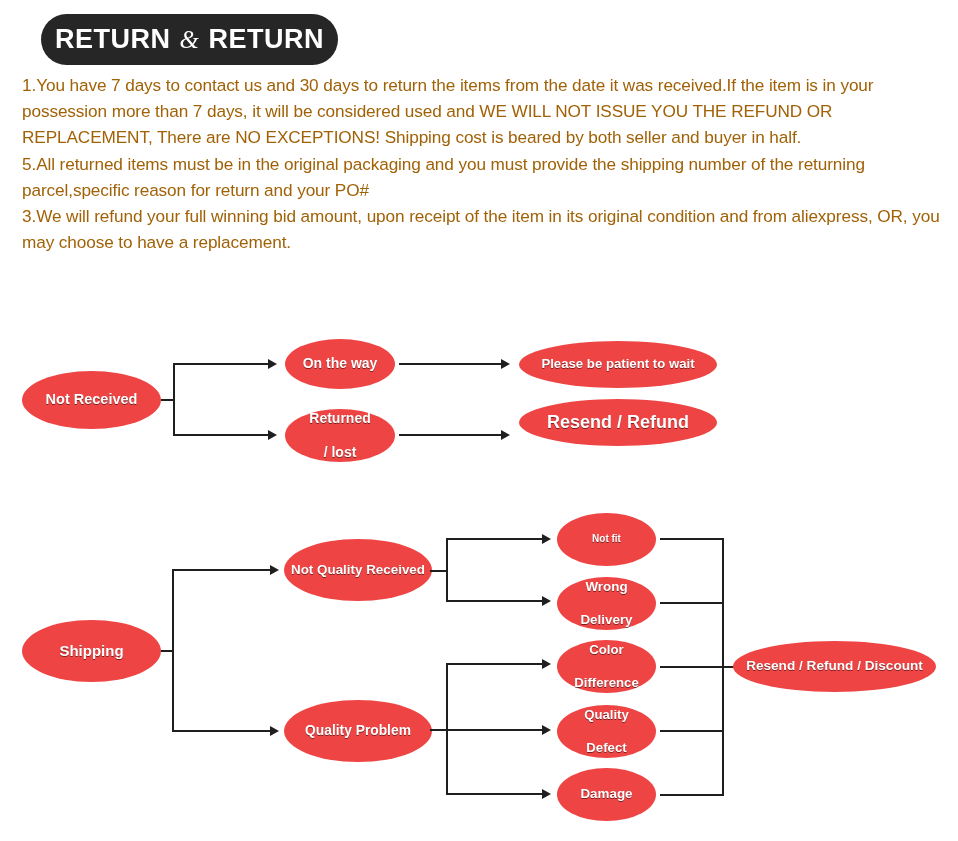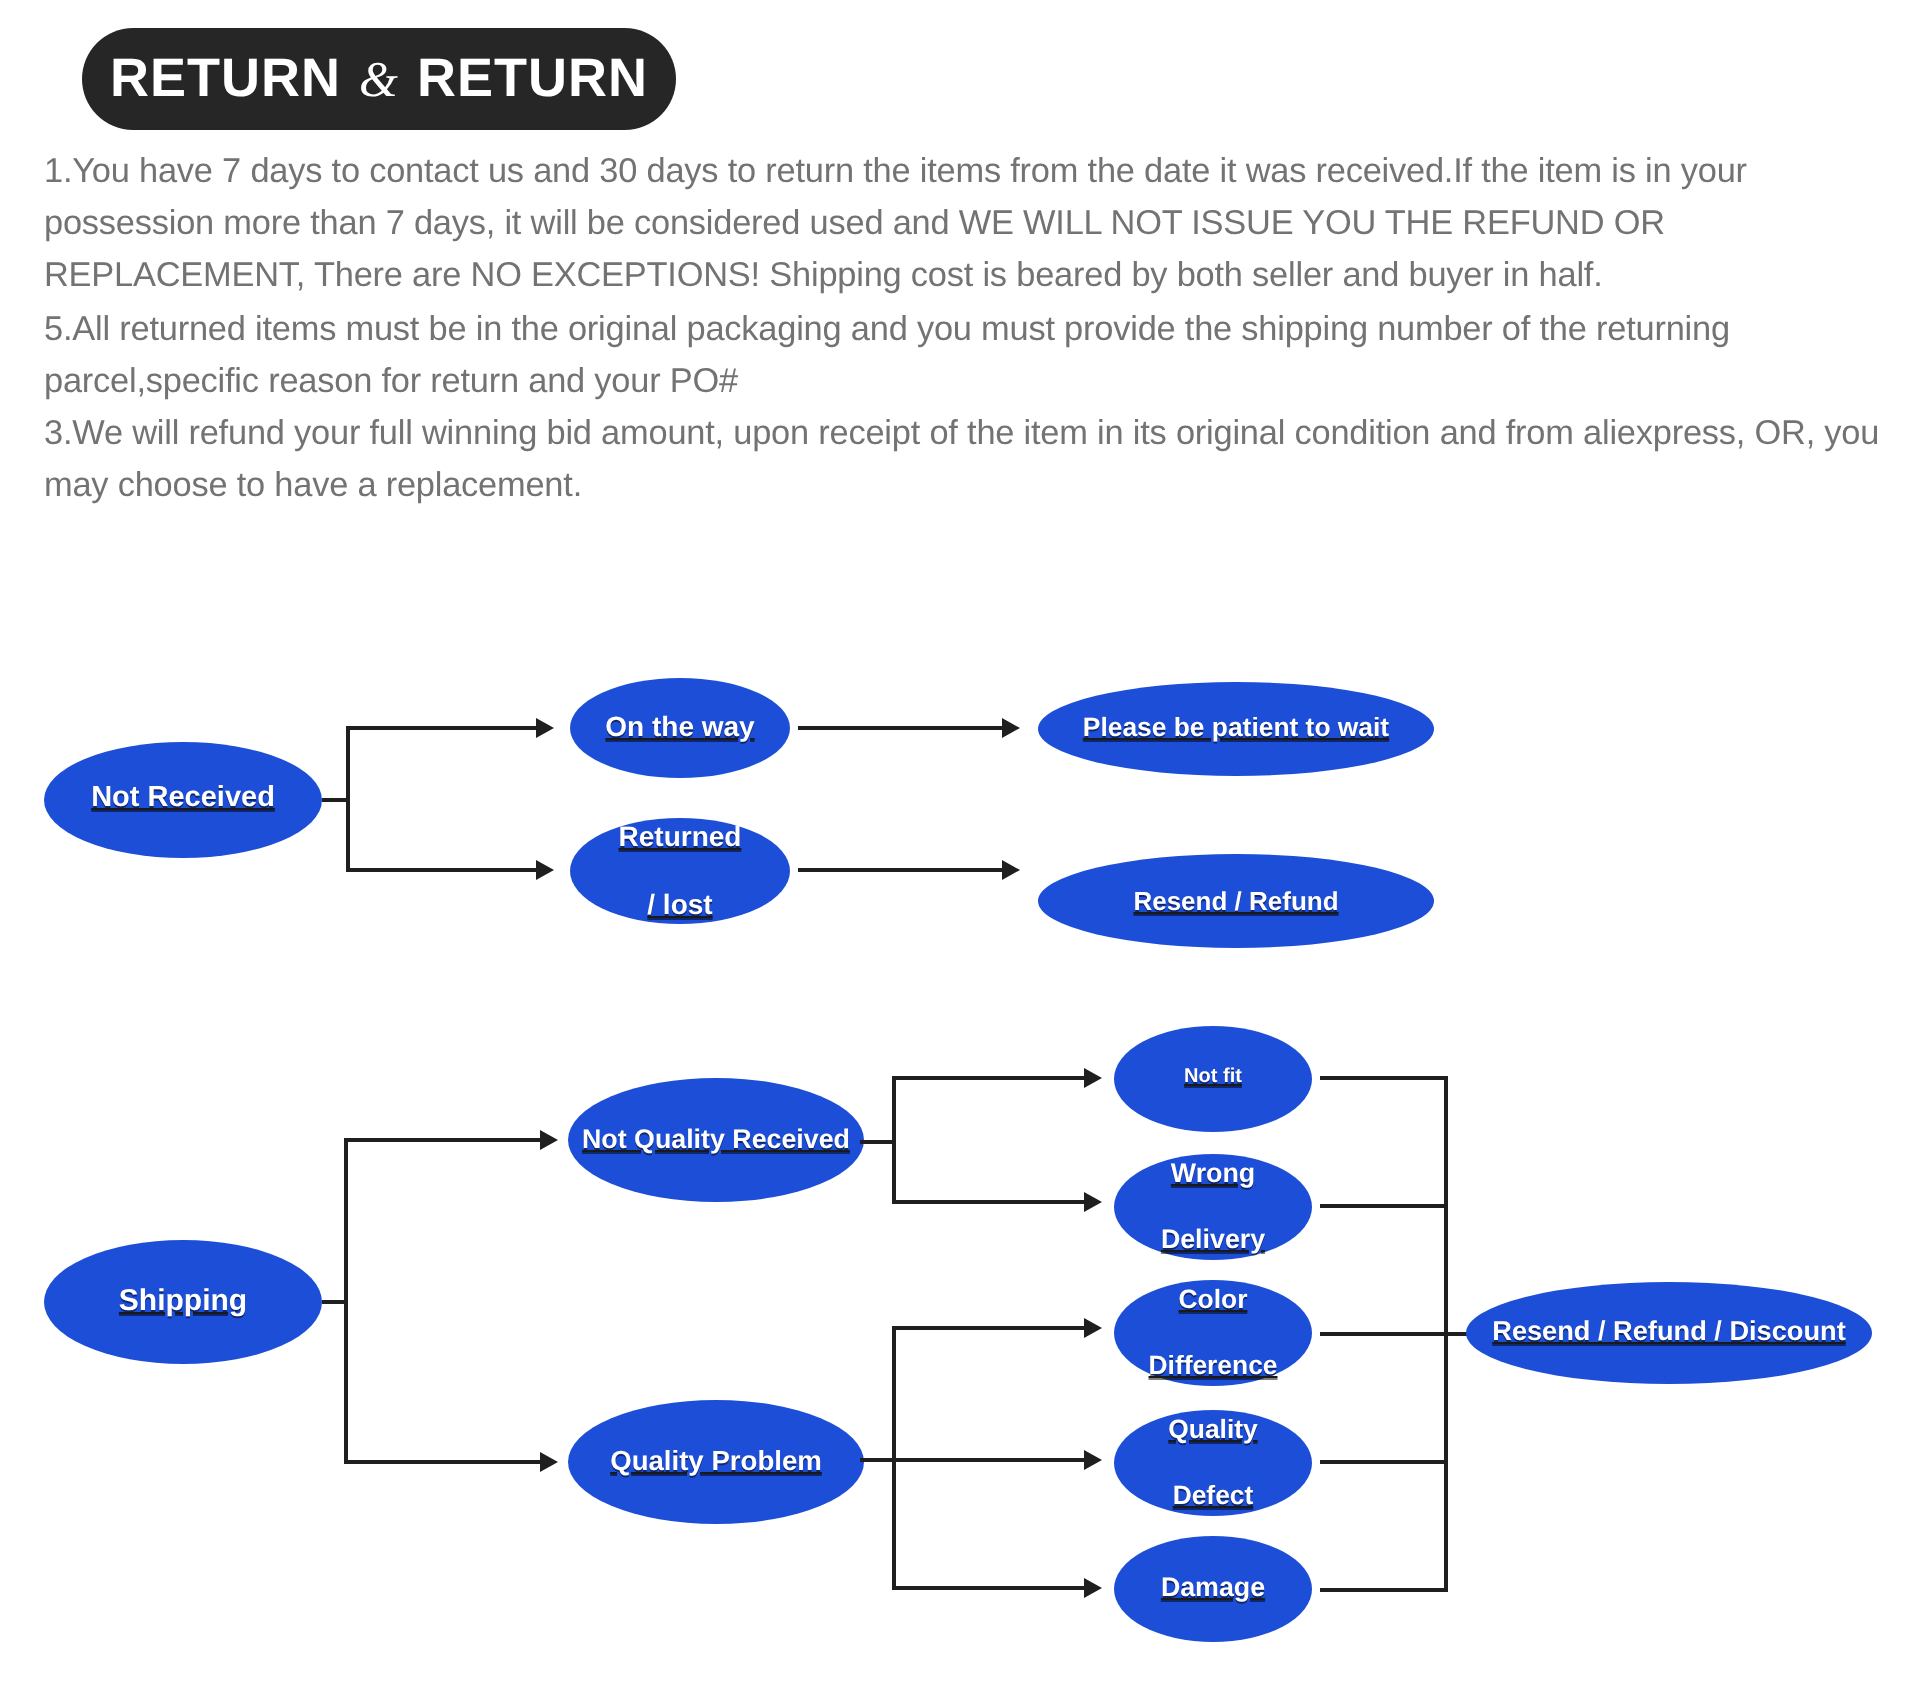--- a/index.html
+++ b/index.html
@@ -58,40 +58,39 @@
   .policy {
     position: absolute;
     left: 22px;
     top: 72px;
     width: 925px;
   }
   .policy p {
     margin: 0;
     font-size: 17.2px;
     line-height: 26.2px;
-    color: #737373;
+    color: #a16207;
     letter-spacing: -0.1px;
   }
 
   
   .flow {
     position: absolute;
     left: 0;
     width: 958px;
   }
   .ellipse {
     position: absolute;
-    background: #1d4ed8;
+    background: #ef4444;
     border-radius: 50%;
     display: flex;
     align-items: center;
     justify-content: center;
     text-align: center;
     box-sizing: border-box;
-    text-decoration: underline;
   }
   .ellipse span {
     color: #ffffff;
     font-weight: bold;
     line-height: 1.22;
     display: block;
     padding: 0 6px;
     text-shadow: 0 1px 0 rgba(0,0,0,0.5);
   }
   .line {
@@ -157,21 +156,21 @@
     <div class="line hline" style="left:399px; top:363px; width:102px;"></div>
     <div class="arrowhead" style="left:501px; top:359px;"></div>
 
     <div class="line hline" style="left:399px; top:434px; width:102px;"></div>
     <div class="arrowhead" style="left:501px; top:430px;"></div>
 
     <div class="ellipse" style="left:519px; top:341px; width:198px; height:47px; font-size:13.2px;">
       <span>Please be patient to wait</span>
     </div>
 
-    <div class="ellipse" style="left:519px; top:427px; width:198px; height:47px; font-size:13px;">
+    <div class="ellipse" style="left:519px; top:399px; width:198px; height:47px; font-size:18px;">
       <span>Resend / Refund</span>
     </div>
   </div>
 
   <div class="flow" style="top:0;height:0;">
 
     <div class="ellipse" style="left:22px; top:620px; width:139px; height:62px; font-size:15px;">
       <span>Shipping</span>
     </div>
 

